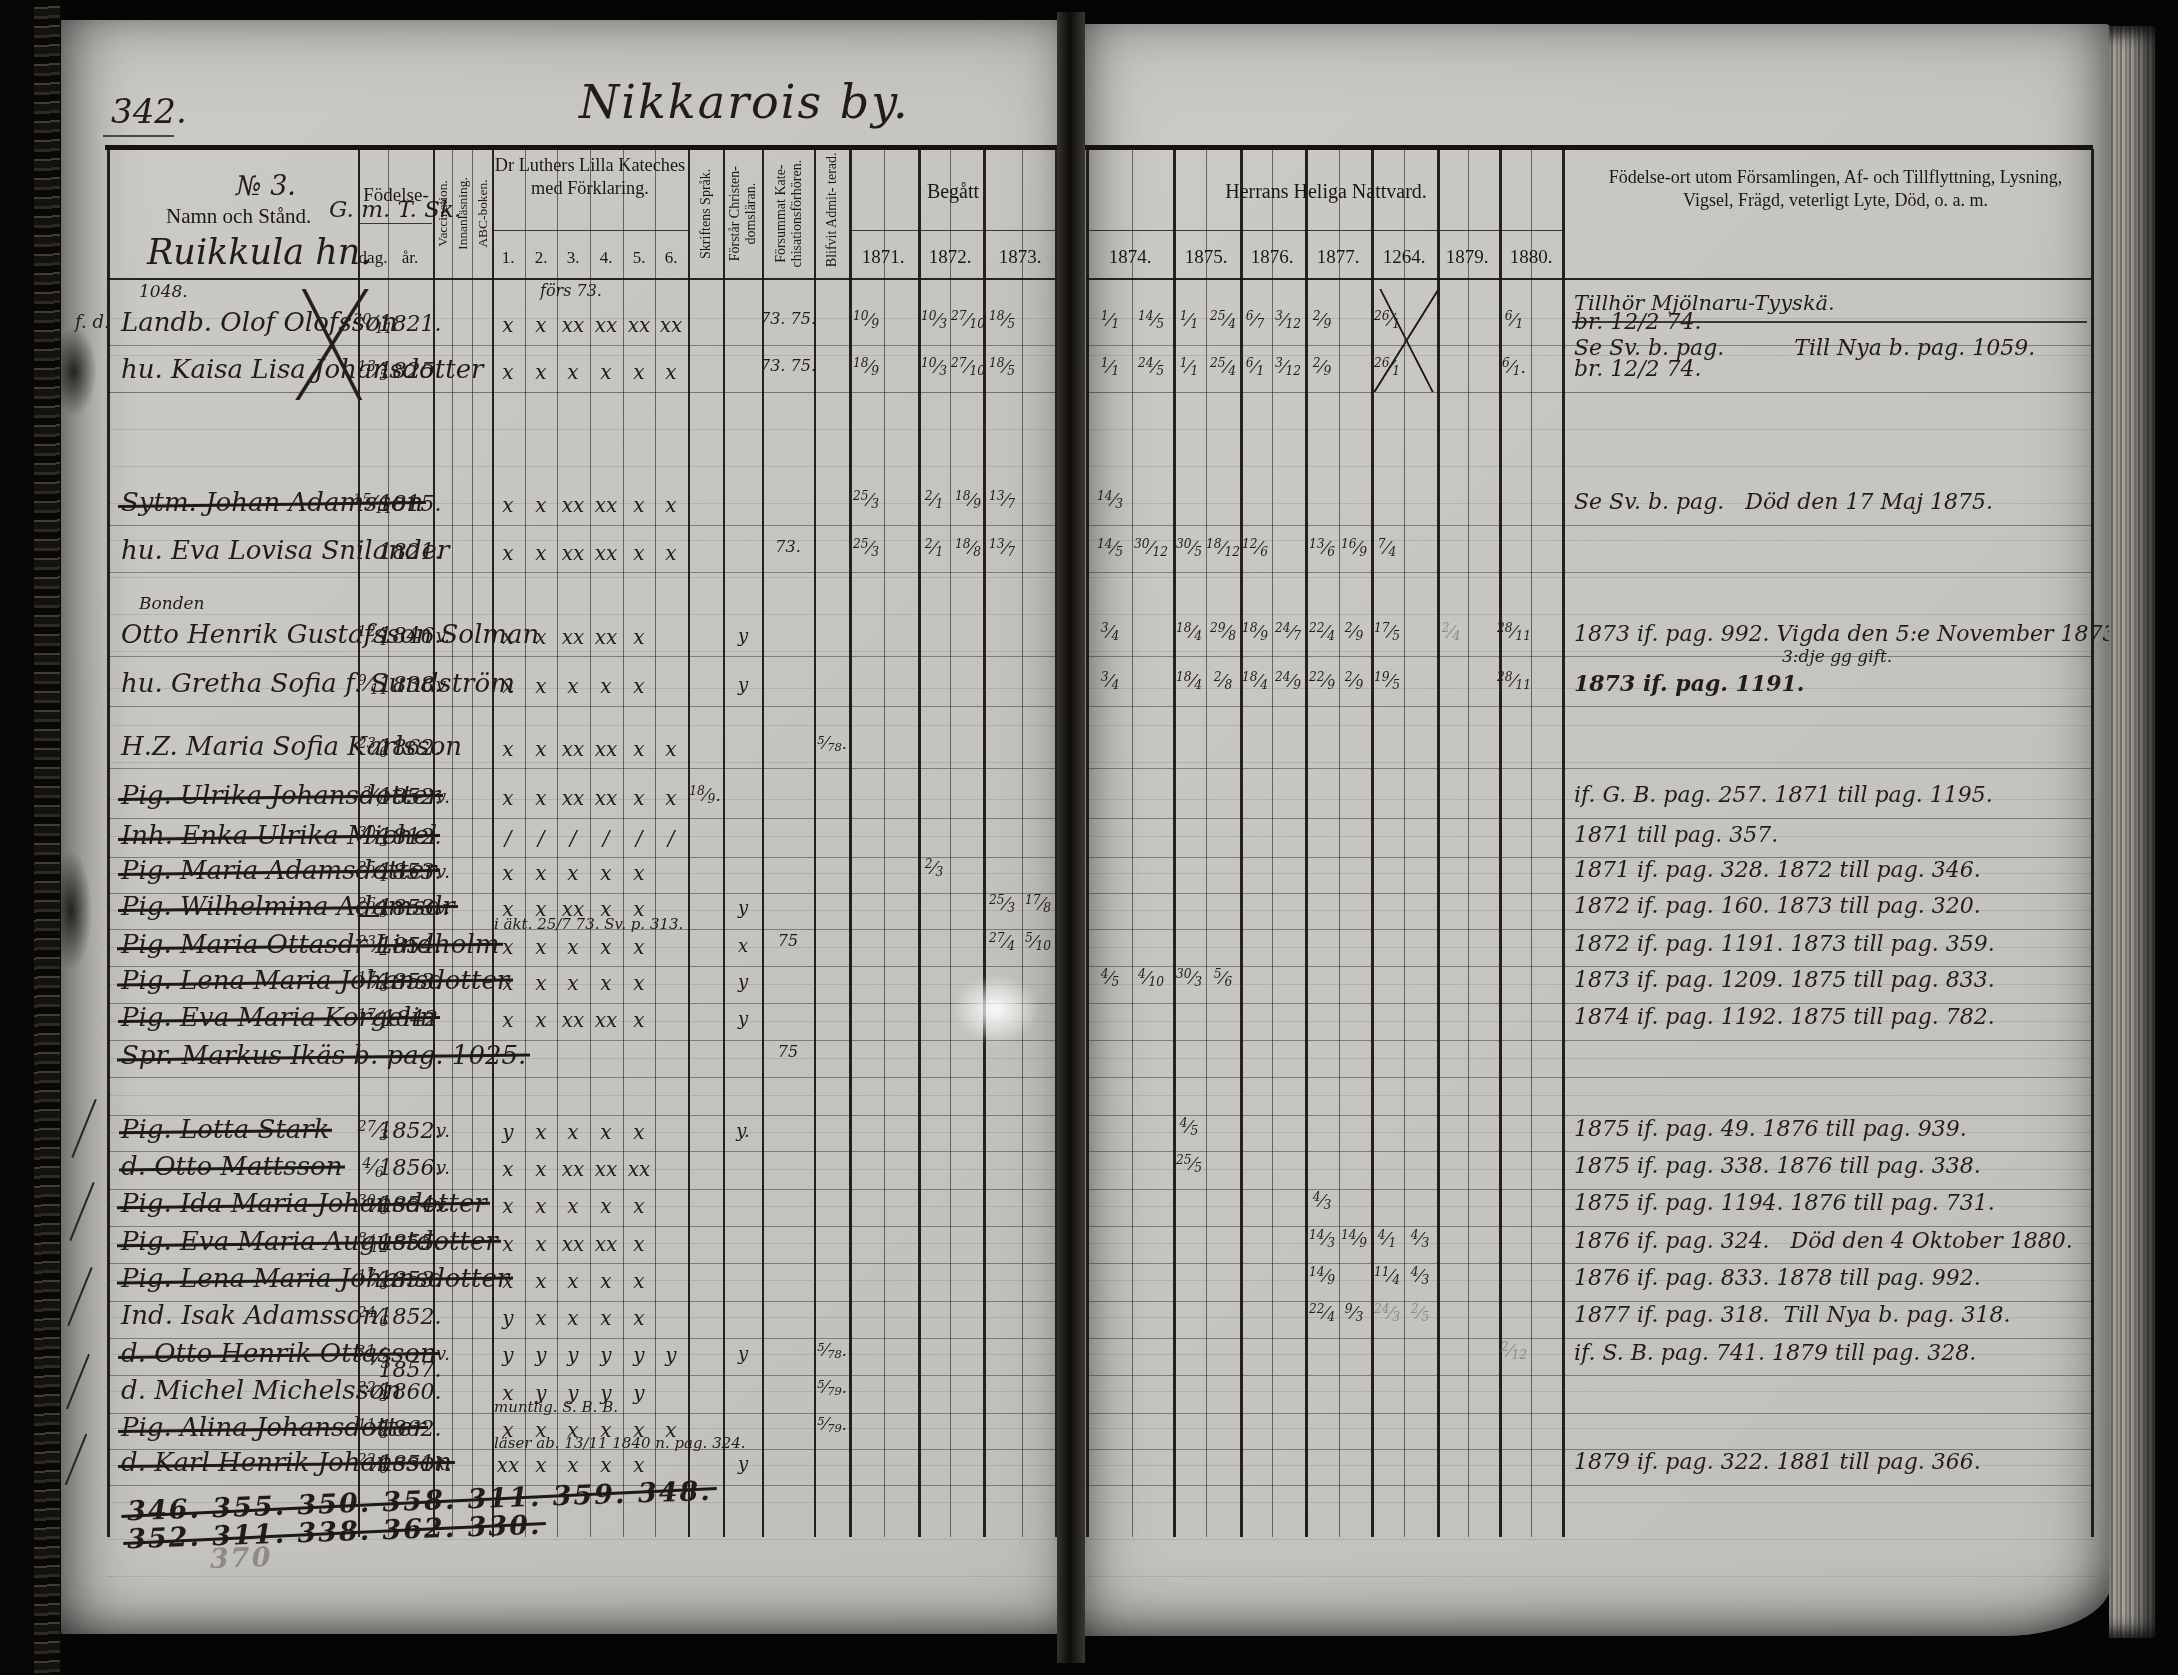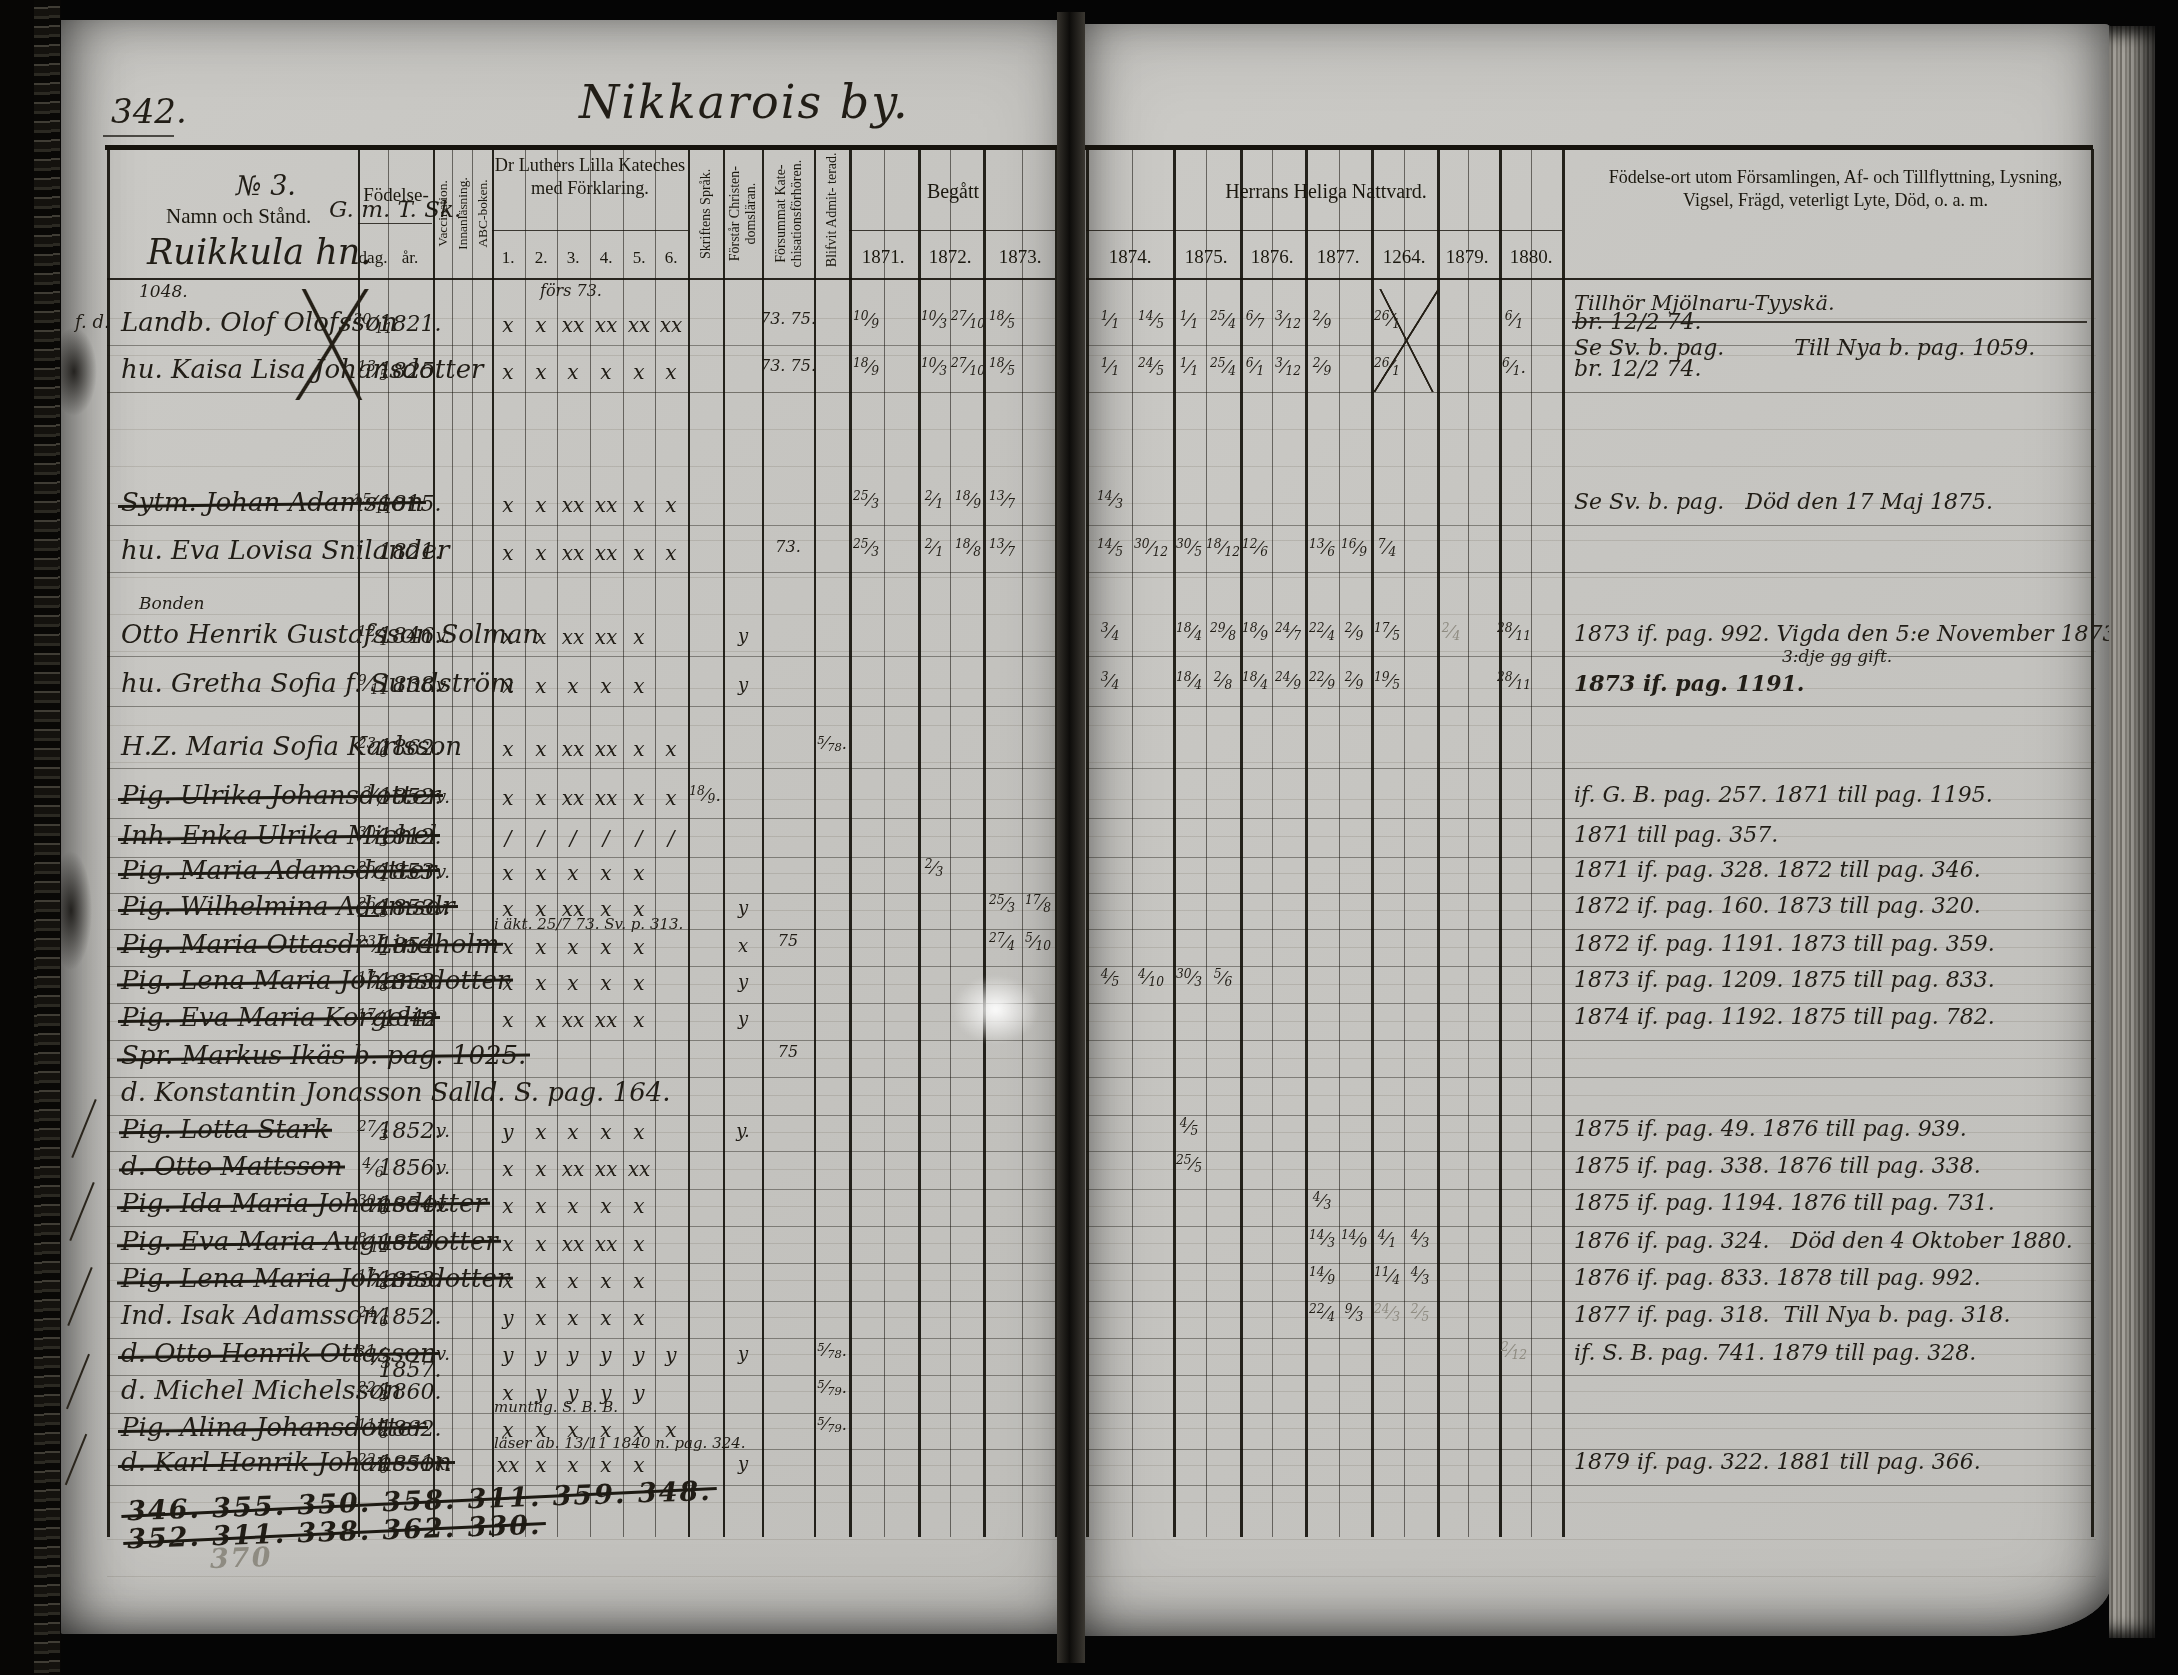--- a/index.html
+++ b/index.html
@@ -417,21 +417,20 @@
       <div class="hw c" style="left: 410px; top: 1006px; font-size: 22px;">1842</div>
       <div class="hw c" style="left: 508px; top: 1008px; font-size: 20px;">x</div>
       <div class="hw c" style="left: 541px; top: 1008px; font-size: 20px;">x</div>
       <div class="hw c" style="left: 573px; top: 1008px; font-size: 20px;">xx</div>
       <div class="hw c" style="left: 606px; top: 1008px; font-size: 20px;">xx</div>
       <div class="hw c" style="left: 639px; top: 1008px; font-size: 20px;">x</div>
       <div class="hw c" style="left: 743px; top: 1008px; font-size: 18px;">y</div>
       <div class="hw" style="left: 1574px; top: 1004px; font-size: 22px;">1874 if. pag. 1192. 1875 till pag. 782.</div>
       <div class="hw" style="left: 121px; top: 1040px; font-size: 26px;"><span class="st">Spr. Markus Ikäs b. pag. 1025.</span></div>
       <div class="hw c" style="left: 788px; top: 1042px; font-size: 16px;">75</div>
-      <div class="hw" style="left: 121px; top: 1077px; font-size: 26px;">d. Konstantin Jonasson Salld. S. pag. 164.</div>
       <div class="hw" style="left: 121px; top: 1114px; font-size: 26px;"><span class="st">Pig. Lotta Stark</span></div>
       <div class="hw c" style="left: 373px; top: 1118px; font-size: 20px;"><sup>27</sup>⁄<sub>3</sub></div>
       <div class="hw c" style="left: 410px; top: 1118px; font-size: 22px;">1852.</div>
       <div class="hw c" style="left: 443px; top: 1120px; font-size: 18px;">v.</div>
       <div class="hw c" style="left: 508px; top: 1120px; font-size: 20px;">y</div>
       <div class="hw c" style="left: 541px; top: 1120px; font-size: 20px;">x</div>
       <div class="hw c" style="left: 573px; top: 1120px; font-size: 20px;">x</div>
       <div class="hw c" style="left: 606px; top: 1120px; font-size: 20px;">x</div>
       <div class="hw c" style="left: 639px; top: 1120px; font-size: 20px;">x</div>
       <div class="hw c" style="left: 743px; top: 1120px; font-size: 18px;">y.</div>

